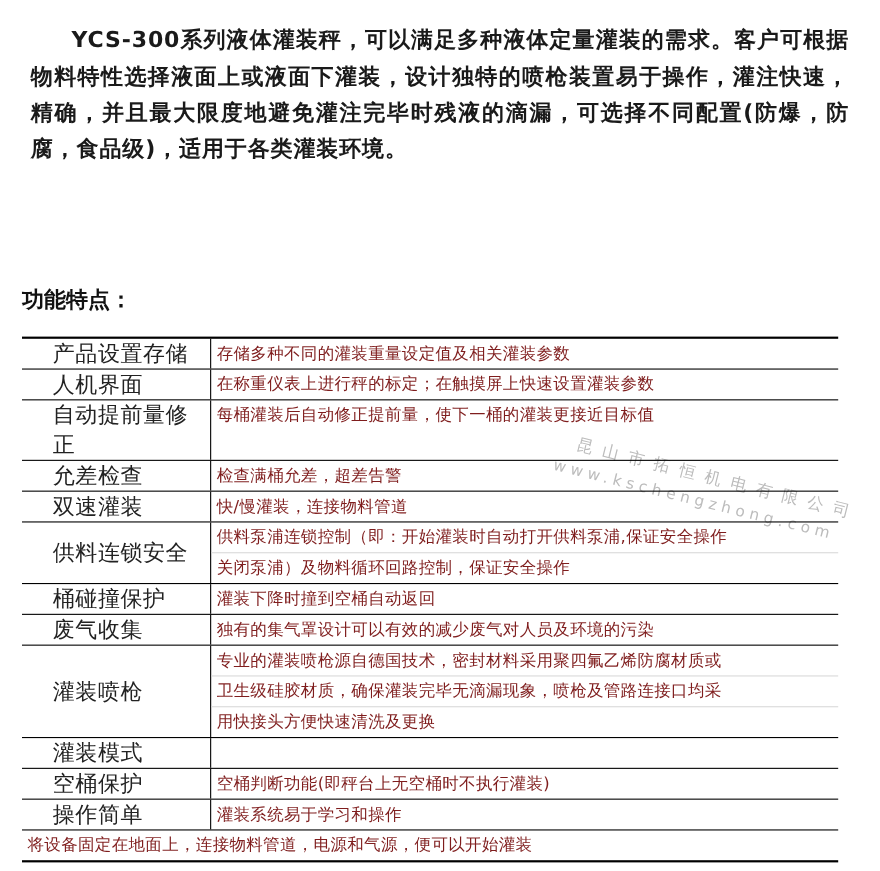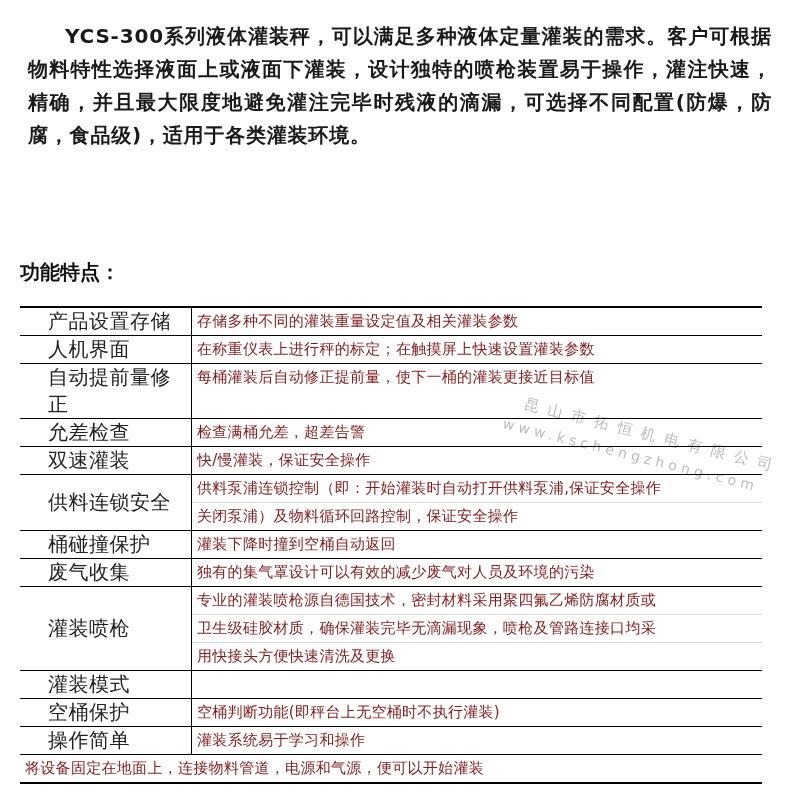--- a/index.html
+++ b/index.html
@@ -126,21 +126,21 @@
       </div>
       <div class="ft-row">
         <div class="ft-name">允差检查</div>
         <div class="ft-desc">
           <div class="ft-line">检查满桶允差，超差告警</div>
         </div>
       </div>
       <div class="ft-row">
         <div class="ft-name">双速灌装</div>
         <div class="ft-desc">
-          <div class="ft-line">快/慢灌装，保证安全操作</div>
+          <div class="ft-line">快/慢灌装，连接物料管道</div>
         </div>
       </div>
       <div class="ft-row">
         <div class="ft-name">供料连锁安全</div>
         <div class="ft-desc">
           <div class="ft-line">供料泵浦连锁控制（即：开始灌装时自动打开供料泵浦,保证安全操作</div>
           <div class="ft-line">关闭泵浦）及物料循环回路控制，保证安全操作</div>
         </div>
       </div>
       <div class="ft-row">

